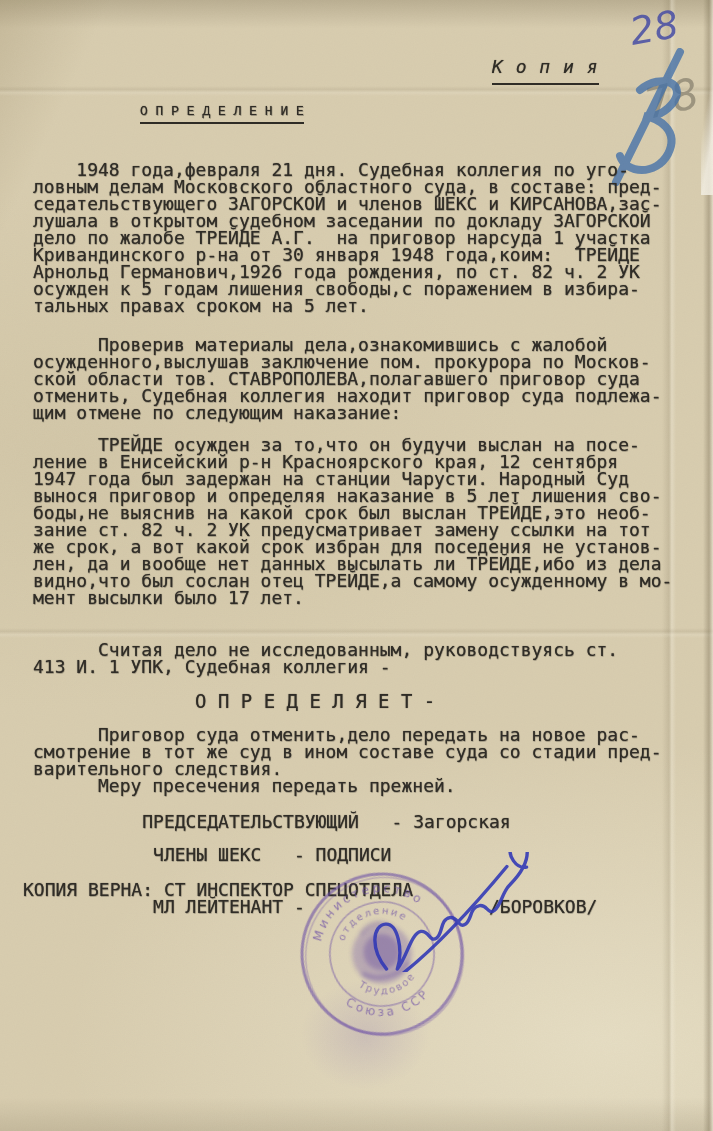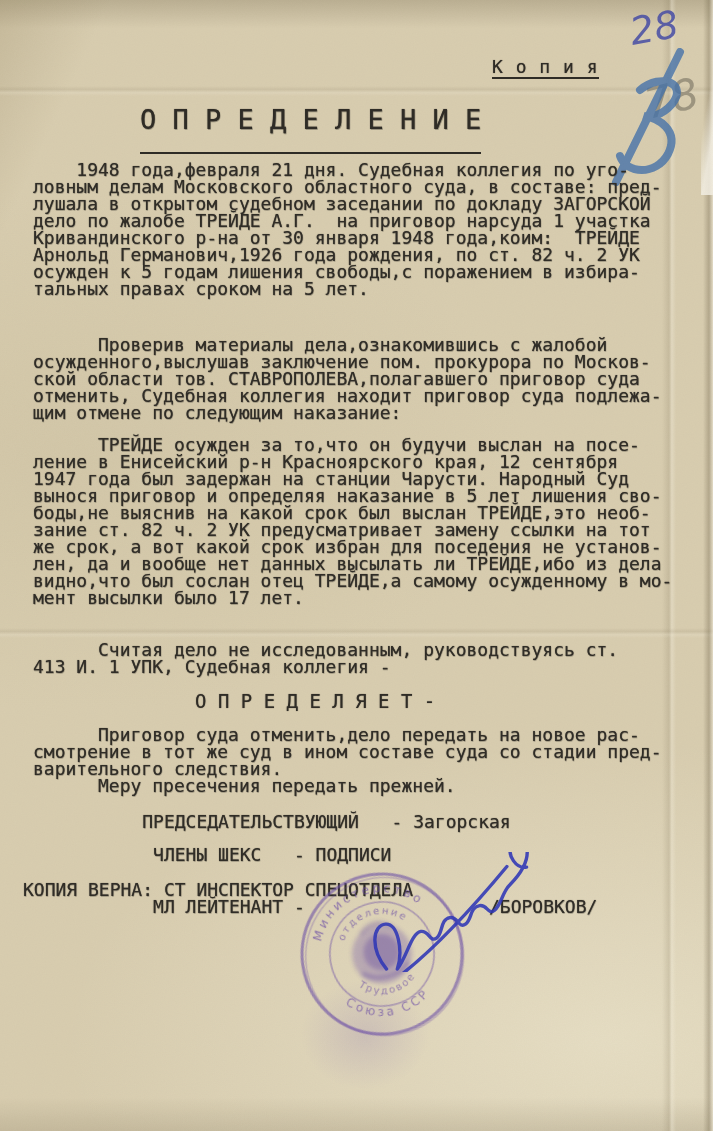--- a/index.html
+++ b/index.html
@@ -21,25 +21,25 @@
   .edge-right{position:absolute;top:0;bottom:0;right:0;width:10px;background:linear-gradient(90deg,rgba(0,0,0,0),rgba(110,98,72,.35) 60%,rgba(238,233,218,.6));pointer-events:none;}
   .corner-sliver{position:absolute;right:0;top:55px;width:12px;height:140px;background:linear-gradient(100deg,rgba(243,239,228,.0) 40%,rgba(243,239,228,.85) 70%);pointer-events:none;}
   .crease-h{position:absolute;left:0;right:0;height:10px;pointer-events:none;background:linear-gradient(180deg,rgba(120,108,80,0),rgba(120,108,80,.12),rgba(236,230,212,.25),rgba(120,108,80,0));}
   .crease-h.h1{top:86px;} .crease-h.h2{top:628px;}
 
   
   .typed{position:absolute;left:33px;width:670px;font-size:18px;line-height:17px;
     color:#302d27;text-shadow:0 0 1px rgba(48,45,39,.75), .5px .5px 0 rgba(48,45,39,.22);}
   .tline{white-space:pre;height:17px;}
   .copy-label{position:absolute;left:492px;top:56px;font-size:18px;letter-spacing:1px;
-    border-bottom:2px solid #2f2c26;padding-bottom:0;white-space:pre;
-    text-shadow:0 0 1px rgba(48,45,39,.8);}
-  .doc-title{position:absolute;left:140px;top:104px;font-size:27px;white-space:pre;
-    border-bottom:2.5px solid #2f2c26;padding-bottom:17px;
-    text-shadow:0 0 1px rgba(48,45,39,.85), .6px .6px 0 rgba(48,45,39,.3);}
+    border-bottom:2px solid #2f2c26;padding-bottom:6px;white-space:pre;
+    text-shadow:0 0 1px rgba(48,45,39,.8);font-style:italic;}
+  .doc-title{position:absolute;left:140px;top:104px;font-size:13px;white-space:pre;
+    border-bottom:2.5px solid #2f2c26;padding-bottom:3px;
+    text-shadow:0 0 1px rgba(48,45,39,.85), .6px .6px 0 rgba(48,45,39,.3);font-family:Liberation Mono, monospace;}
   .ruling-heading{position:absolute;left:195px;top:690px;font-size:19px;white-space:pre;
     text-shadow:0 0 1px rgba(48,45,39,.85);}
   .sigline{position:absolute;left:23px;font-size:18px;white-space:pre;
     color:#302d27;text-shadow:0 0 1px rgba(48,45,39,.75), .5px .5px 0 rgba(48,45,39,.22);}
 
   
   .hw-pen{position:absolute;left:630px;top:6px;font-family:"DejaVu Sans",sans-serif;
     font-style:italic;font-size:38px;color:#474da6;transform:rotate(-10deg);opacity:.85;}
   .hw-pencil{position:absolute;left:645px;top:74px;font-family:"DejaVu Sans",sans-serif;
     font-style:italic;font-size:42px;color:#8f8875;transform:rotate(-14deg);opacity:.8;}
@@ -73,20 +73,21 @@
       <path d="M84,6 L20,136"></path>
       <path d="M44,44 C66,26 92,38 76,58 C66,70 52,72 48,70 C62,72 84,84 72,108 C60,130 30,128 24,110"></path>
     </g>
   </svg>
 
   <div class="doc-title">О П Р Е Д Е Л Е Н И Е</div>
 
   <div class="typed" style="top:161px">
       <div class="tline">    1948 года,февраля 21 дня. Судебная коллегия по уго-</div>
       <div class="tline">ловным делам Московского областного суда, в составе: пред-</div>
+      <div class="tline">седательствующего ЗАГОРСКОЙ и членов ШЕКС и КИРСАНОВА,зас-</div>
       <div class="tline">лушала в открытом судебном заседании по докладу ЗАГОРСКОЙ</div>
       <div class="tline">дело по жалобе ТРЕЙДЕ А.Г.  на приговор нарсуда 1 участка</div>
       <div class="tline">Кривандинского р-на от 30 января 1948 года,коим:  ТРЕЙДЕ</div>
       <div class="tline">Арнольд Германович,1926 года рождения, по ст. 82 ч. 2 УК</div>
       <div class="tline">осужден к 5 годам лишения свободы,с поражением в избира-</div>
       <div class="tline">тальных правах сроком на 5 лет.</div>
     </div>
   <div class="typed" style="top:336px">
       <div class="tline">      Проверив материалы дела,ознакомившись с жалобой</div>
       <div class="tline">осужденного,выслушав заключение пом. прокурора по Москов-</div>

